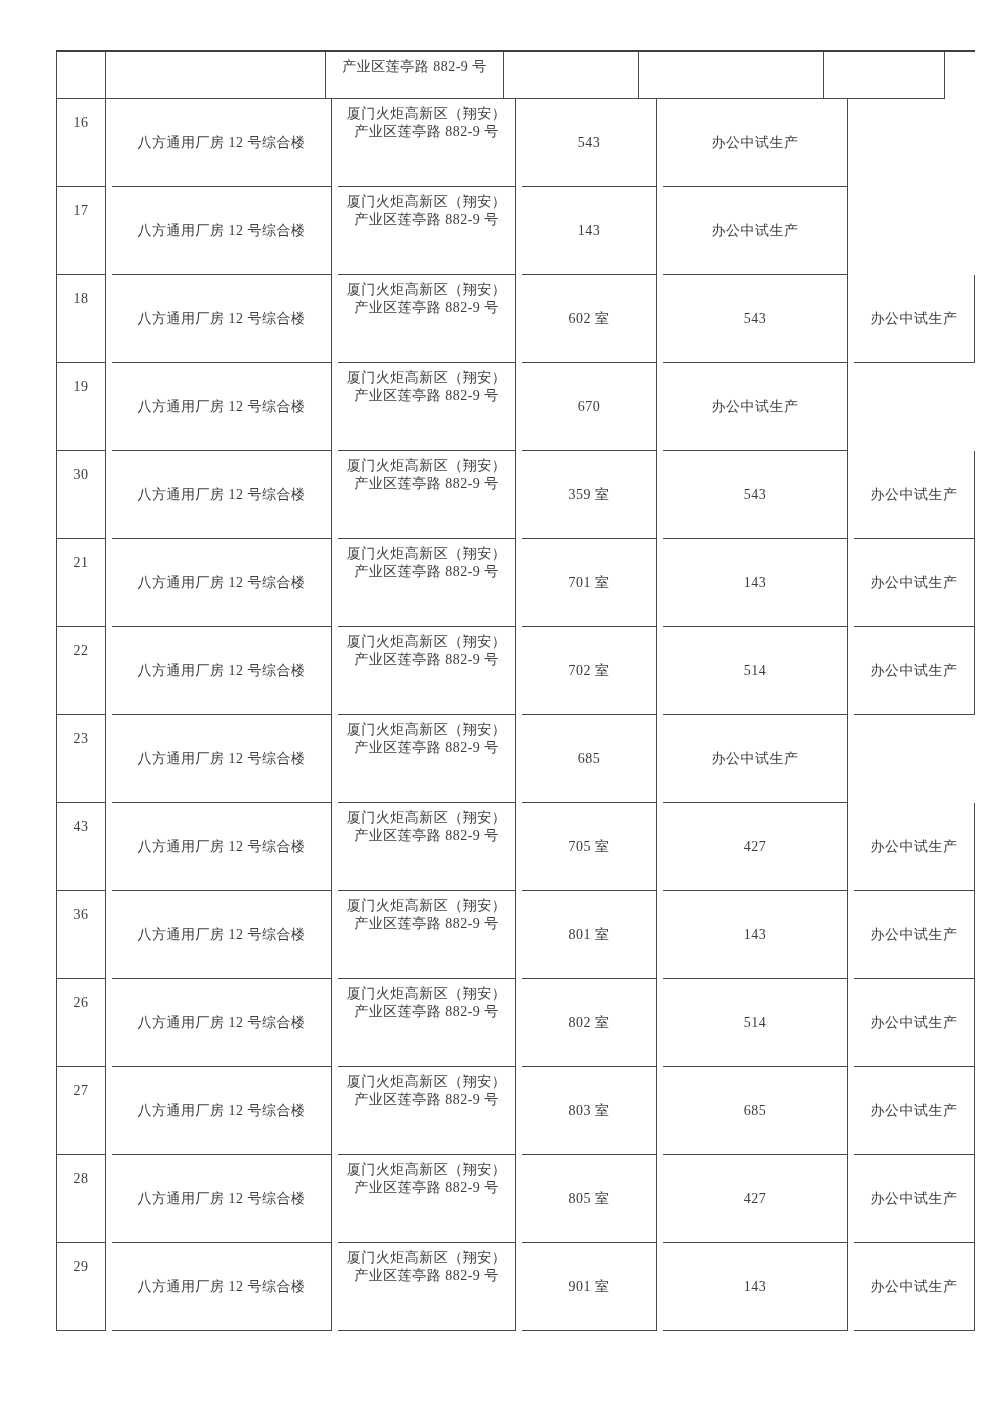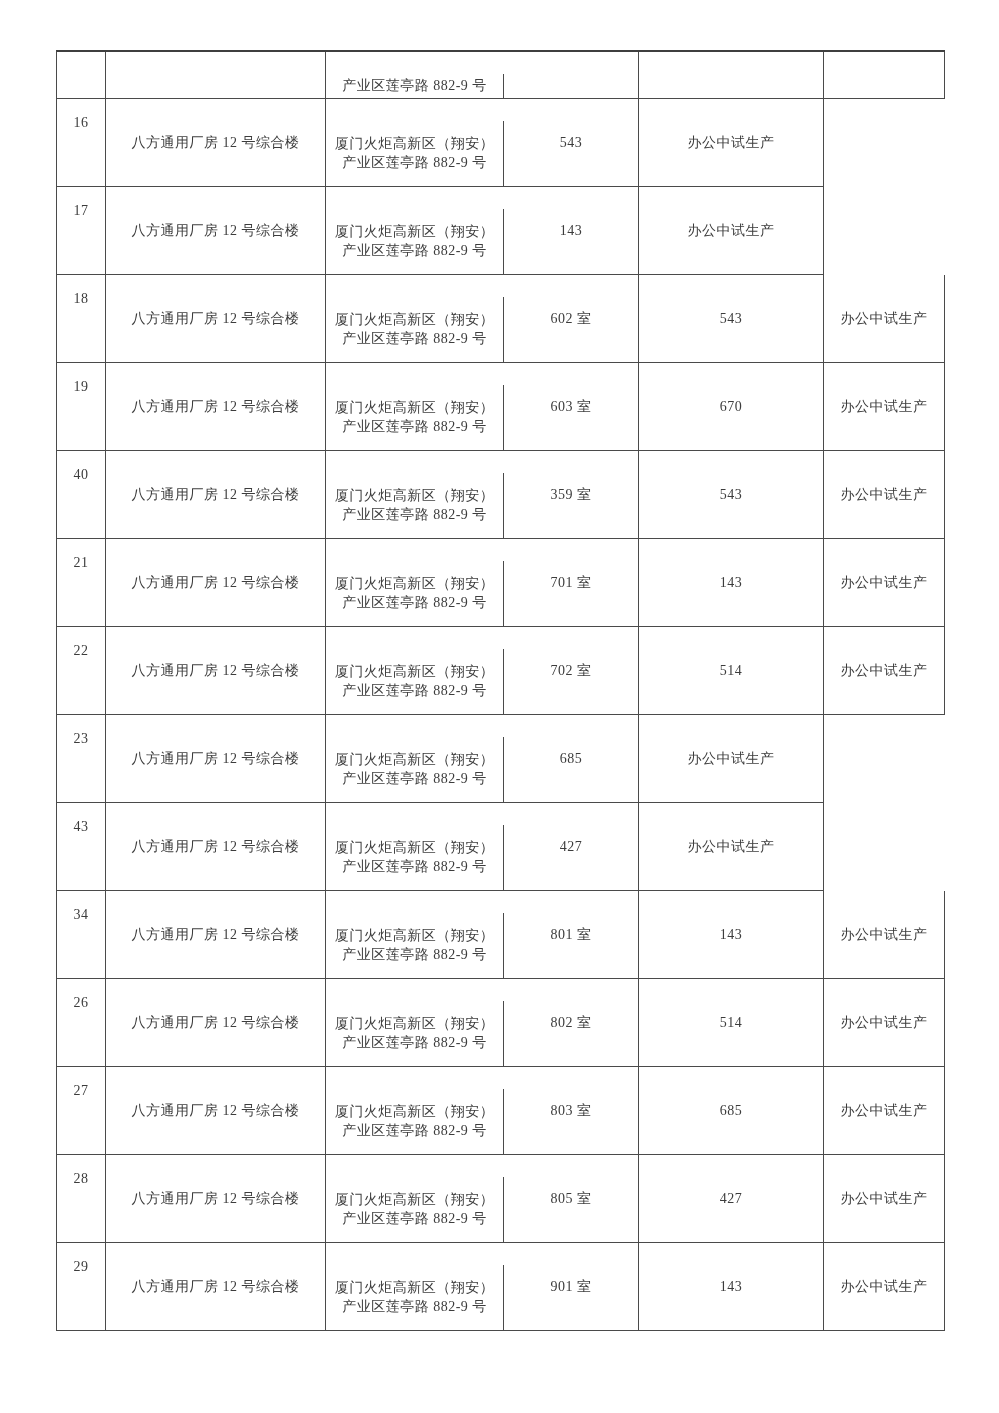--- a/index.html
+++ b/index.html
@@ -20,43 +20,42 @@
     top: 50px;
     border-top: 2px solid #3f3f3f;
     border-left: 1px solid #4a4a4a;
     background: #ffffff;
   }
   .row {
     display: grid;
     grid-template-columns: 49px 220px 178px 135px 185px 121px;
   }
   .row.partial { height: 47px; }
-  .row.full { height: 88px; }
+  .row.full { height: 88px; gap: 6px; }
   .cell {
     border-right: 1px solid #4a4a4a;
     border-bottom: 1px solid #4a4a4a;
     display: flex;
     align-items: center;
     justify-content: center;
     font-size: 14px;
     letter-spacing: 0.5px;
     text-align: center;
     box-sizing: border-box;
     overflow: hidden;
   }
   .cell.num {
     align-items: flex-start;
     padding-top: 16px;
   }
   .cell.address {
     flex-direction: column;
-    justify-content: center;
+    justify-content: flex-start;
     padding: 6px 2px;
     line-height: 1.3;
-    margin-top: 22px;
   }
 </style>
 </head>
 <body>
 
 <div class="doc-table" id="table-root">
 
   <div class="row partial">
     <div class="cell num"></div>
     <div class="cell building"></div>
@@ -133,34 +132,31 @@
     <div class="cell num">
       <span>19</span>
     </div>
     <div class="cell building">
       <span>八方通用厂房 12 号综合楼</span>
     </div>
     <div class="cell address">
       <div>厦门火炬高新区（翔安）</div>
       <div>产业区莲亭路 882-9 号</div>
     </div>
-    <div class="cell room">
-      <span>603 室</span>
-    </div>
     <div class="cell area">
       <span>670</span>
     </div>
     <div class="cell usage">
       <span>办公中试生产</span>
     </div>
   </div>
 
   <div class="row full">
     <div class="cell num">
-      <span>40</span>
+      <span>30</span>
     </div>
     <div class="cell building">
       <span>八方通用厂房 12 号综合楼</span>
     </div>
     <div class="cell address">
       <div>厦门火炬高新区（翔安）</div>
       <div>产业区莲亭路 882-9 号</div>
     </div>
     <div class="cell room">
       <span>359 室</span>
@@ -240,31 +236,34 @@
     <div class="cell num">
       <span>43</span>
     </div>
     <div class="cell building">
       <span>八方通用厂房 12 号综合楼</span>
     </div>
     <div class="cell address">
       <div>厦门火炬高新区（翔安）</div>
       <div>产业区莲亭路 882-9 号</div>
     </div>
+    <div class="cell room">
+      <span>705 室</span>
+    </div>
     <div class="cell area">
       <span>427</span>
     </div>
     <div class="cell usage">
       <span>办公中试生产</span>
     </div>
   </div>
 
   <div class="row full">
     <div class="cell num">
-      <span>34</span>
+      <span>36</span>
     </div>
     <div class="cell building">
       <span>八方通用厂房 12 号综合楼</span>
     </div>
     <div class="cell address">
       <div>厦门火炬高新区（翔安）</div>
       <div>产业区莲亭路 882-9 号</div>
     </div>
     <div class="cell room">
       <span>801 室</span>

